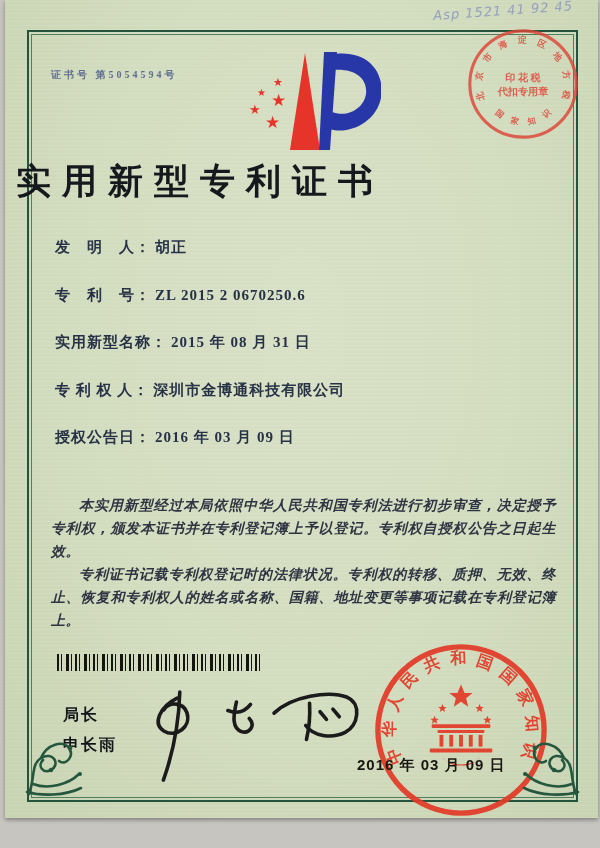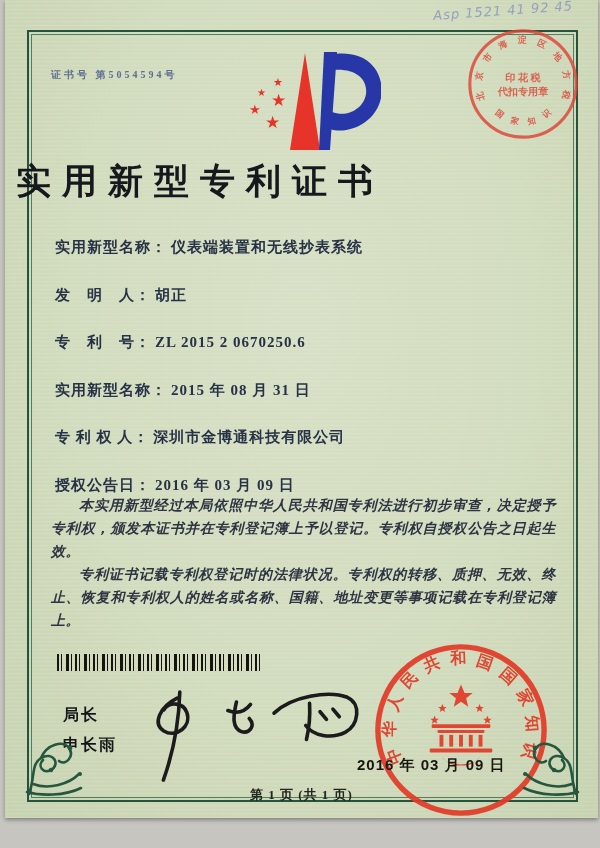--- a/index.html
+++ b/index.html
@@ -126,23 +126,20 @@
       <text x="26" y="48" font-size="10">★</text>
       <text x="40" y="58" font-size="17">★</text>
       <text x="18" y="66" font-size="13">★</text>
       <text x="34" y="80" font-size="17">★</text>
     </g>
   </svg>
 
   <div class="title">实用新型专利证书</div>
 
   <div class="fields">
-    <div class="field-row">
-      <span>实用新型名称：</span><span class="val">仪表端装置和无线抄表系统</span>
-    </div>
     <div class="field-row">
       <span>发　明　人：</span><span class="val">胡正</span>
     </div>
     <div class="field-row">
       <span>专　利　号：</span><span class="val">ZL 2015 2 0670250.6</span>
     </div>
     <div class="field-row">
       <span>实用新型名称：</span><span class="val">2015 年 08 月 31 日</span>
     </div>
     <div class="field-row">
@@ -215,15 +212,14 @@
     <text fill="#dd4538" font-size="9" font-weight="bold" font-family="'Liberation Serif',serif">
       <textPath href="#stampTop" startOffset="0" textLength="205" lengthAdjust="spacing">北京市海淀区地方税务局</textPath>
     </text>
     <text fill="#dd4538" font-size="8.5" font-weight="bold" font-family="'Liberation Serif',serif">
       <textPath href="#stampBottom" startOffset="6" textLength="120" lengthAdjust="spacing">国家知识产权局</textPath>
     </text>
     <text x="0" y="-3" text-anchor="middle" fill="#dd4538" font-size="10.5" font-weight="bold">印 花 税</text>
     <text x="0" y="11" text-anchor="middle" fill="#dd4538" font-size="10.5" font-weight="bold">代扣专用章</text>
   </svg>
 
-  <div class="footer">第 1 页 (共 1 页)</div>
 
 </div>
 
 </body></html>

